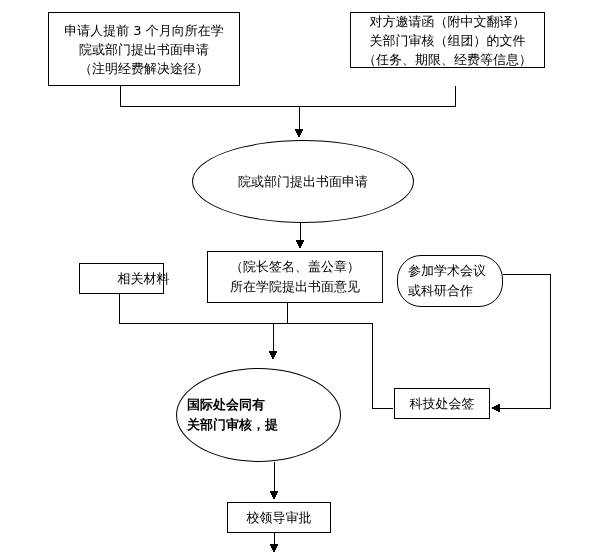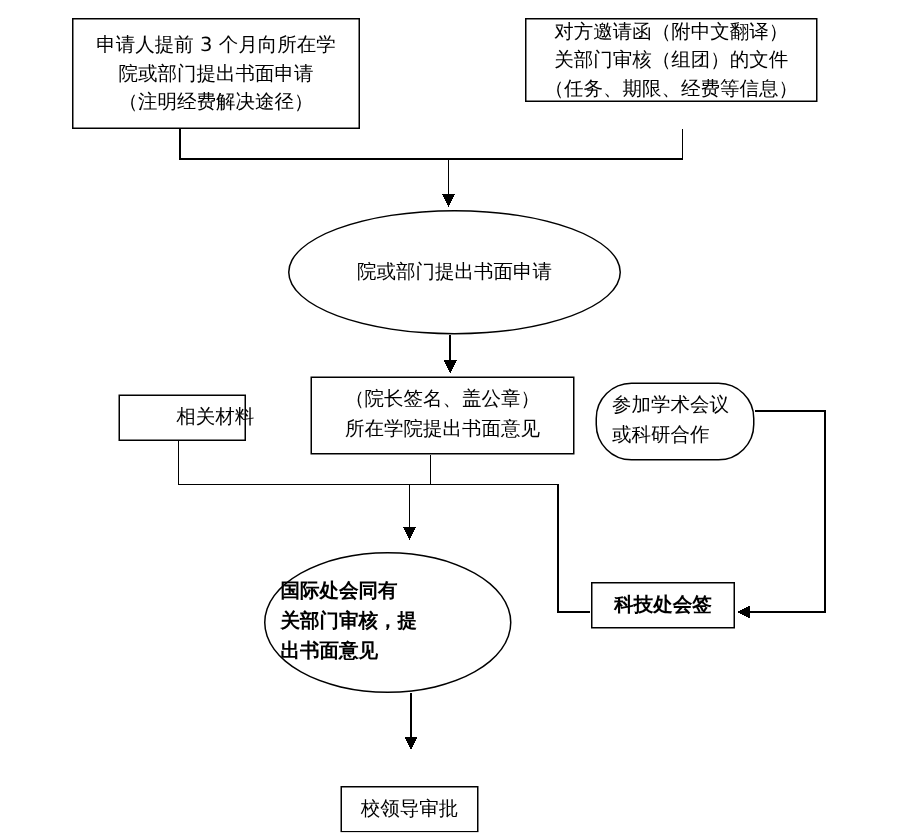--- a/index.html
+++ b/index.html
@@ -102,24 +102,23 @@
   </div>
 
   <div class="node left-text" style="left:397px; top:255px; width:106px; height:52px;border-radius:24px;">
     <span>参加学术会议</span>
     <span>或科研合作</span>
   </div>
 
   <div class="node ellipse left-text" style="left:176px; top:368px; width:165px; height:94px;font-weight:bold;">
     <span>国际处会同有</span>
     <span>关部门审核，提</span>
-    <span>出书面意见</span>
   </div>
 
-  <div class="node" style="left:394px; top:388px; width:96px; height:31px;font-weight:bold;">
+  <div class="node" style="left:394px; top:388px; width:96px; height:31px;">
     <span>科技处会签</span>
   </div>
 
-  <div class="node" style="left:227px; top:524px; width:92px; height:31px;">
+  <div class="node" style="left:227px; top:502px; width:104px; height:31px;">
     <span>校领导审批</span>
   </div>
 
 </div>
 
 </body></html>

